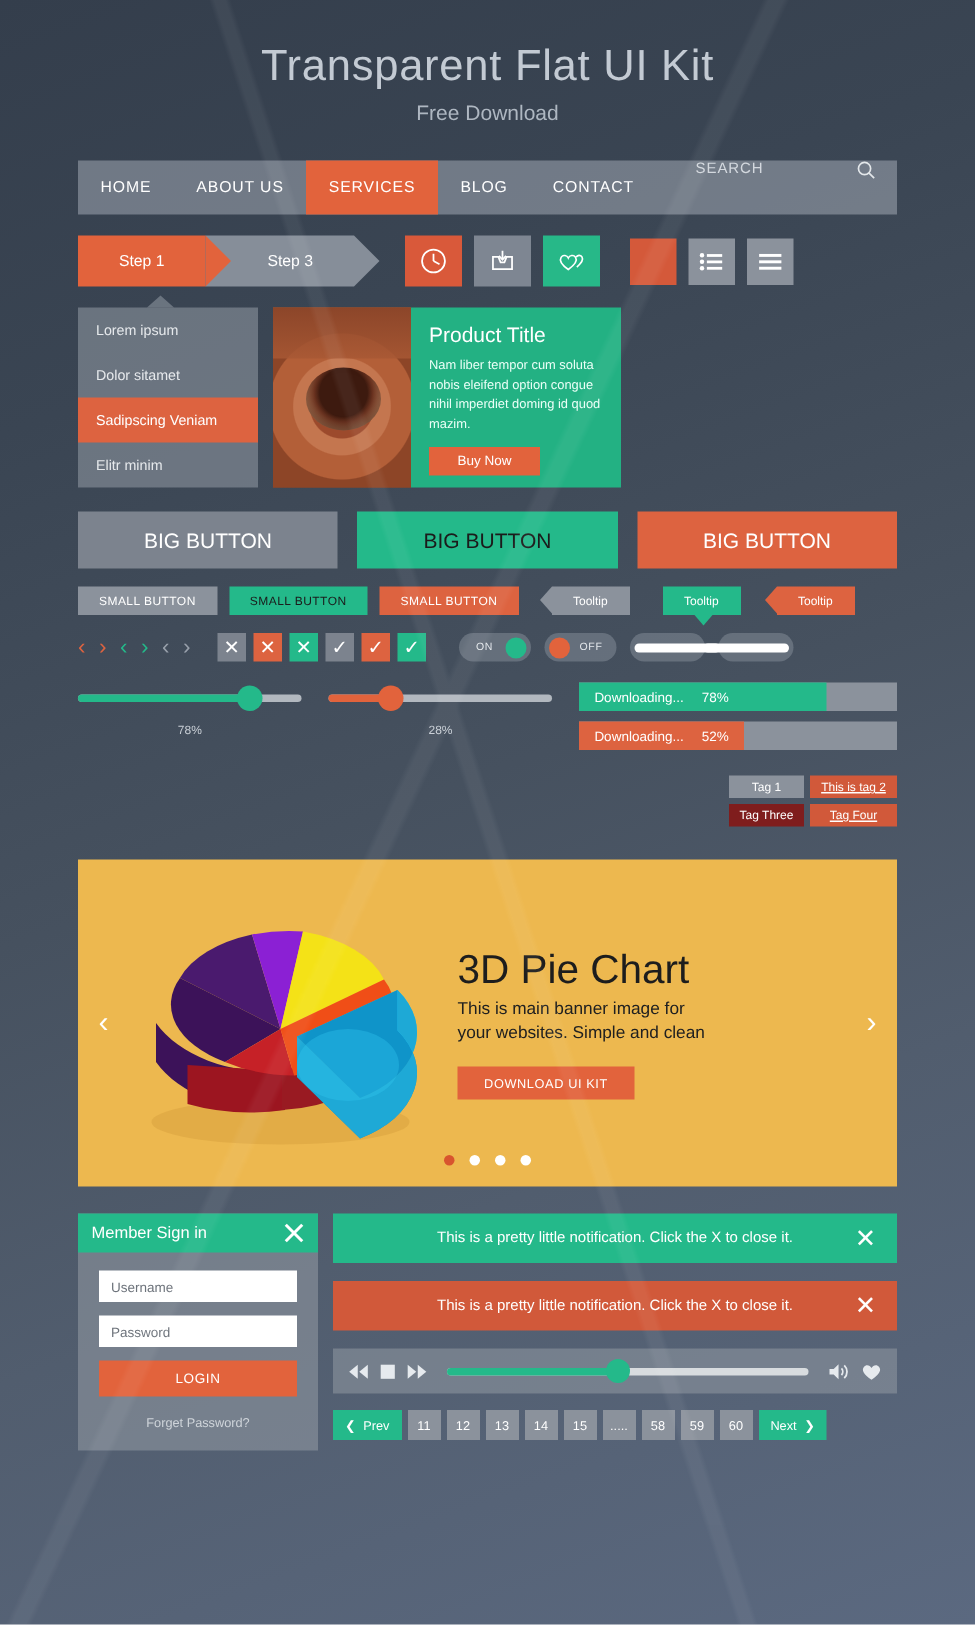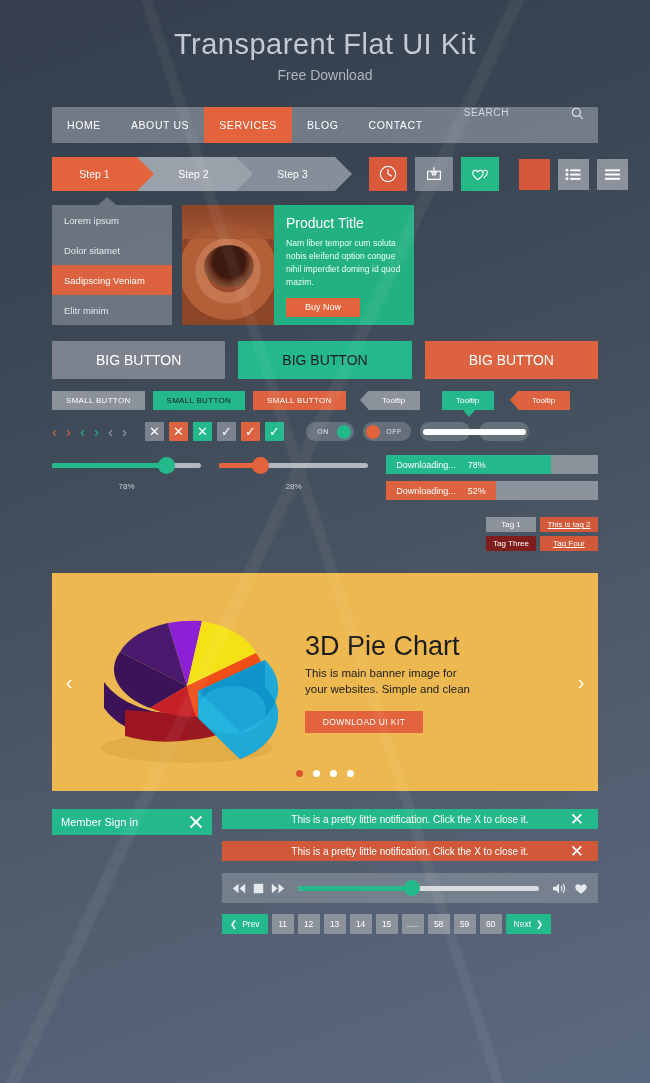--- a/index.html
+++ b/index.html
@@ -183,21 +183,21 @@
      padding:0 9px;}
   .si-head span{font-size:11px;color:#fff;}
   .si-body{padding:12px 14px 14px;}
   .si-input{height:21px;background:#fff;display:flex;align-items:center;padding-left:8px;
      font-size:9px;color:#6d737b;margin-bottom:9px;}
   .si-login{height:24px;background:#e2633c;color:#fff;font-size:9px;display:flex;
      align-items:center;justify-content:center;letter-spacing:.4px;}
   .si-forget{text-align:center;font-size:8.5px;color:#cfd4da;margin-top:12px;}
 
   .rightcol{flex:1;}
-  .notif{height:20px;display:flex;align-items:center;justify-content:center;position:relative;
+  .notif{height:33px;display:flex;align-items:center;justify-content:center;position:relative;
      margin-bottom:12px;}
   .notif span{font-size:10px;color:#fff;}
   .notif .x{position:absolute;right:14px;font-size:17px;color:#fff;line-height:1;}
   .n-green{background:#24b98a;}
   .n-orange{background:#d1593a;}
   .player{height:30px;background:rgba(140,148,158,.6);display:flex;align-items:center;
      padding:0 10px;gap:7px;box-sizing:border-box;}
   .ptrack{flex:1;height:5px;background:#d8dcdf;border-radius:3px;position:relative;margin:0 6px;}
   .pfillg{position:absolute;left:0;top:0;bottom:0;background:#24b98a;border-radius:3px;}
   .pknob{position:absolute;top:-6px;width:16px;height:16px;border-radius:50%;background:#24b98a;}
@@ -228,21 +228,20 @@
       <svg class="mag" viewBox="0 0 16 16">
         <circle cx="6.6" cy="6.6" r="5" fill="none" stroke="#e3e7ea" stroke-width="1.4"></circle>
         <line x1="10.3" y1="10.3" x2="14.5" y2="14.5" stroke="#e3e7ea" stroke-width="1.4"></line>
       </svg>
     </div>
   </div>
 
   <div class="row-steps">
     <div class="steps">
       <div class="step s1">Step 1</div>
-      <div class="step s2">Step 2</div>
       <div class="step s3">Step 3</div>
     </div>
 
     <div class="icnbtns">
       <div class="icnbtn ic-orange">
         <svg width="20" height="20" viewBox="0 0 22 22">
           <circle cx="11" cy="11" r="8.4" fill="none" stroke="#fff" stroke-width="1.3"></circle>
           <line x1="11" y1="11" x2="11" y2="5.6" stroke="#fff" stroke-width="1.3"></line>
           <line x1="11" y1="11" x2="15.4" y2="13.4" stroke="#fff" stroke-width="1.3"></line>
         </svg>
@@ -445,20 +444,26 @@
 
   <div class="bottom">
 
     <div class="signin">
       <div class="si-head">
         <span>Member Sign in</span>
         <svg width="14" height="14" viewBox="0 0 14 14">
           <line x1="1.5" y1="1.5" x2="12.5" y2="12.5" stroke="#fff" stroke-width="2"></line>
           <line x1="12.5" y1="1.5" x2="1.5" y2="12.5" stroke="#fff" stroke-width="2"></line>
         </svg>
+      </div>
+      <div class="si-body">
+        <div class="si-input">Username</div>
+        <div class="si-input">Password</div>
+        <div class="si-login">LOGIN</div>
+        <div class="si-forget">Forget Password?</div>
       </div>
     </div>
 
     <div class="rightcol">
 
       <div class="notif n-green">
         <span>This is a pretty little notification. Click the X to close it.</span>
         <span class="x">✕</span>
       </div>
 

